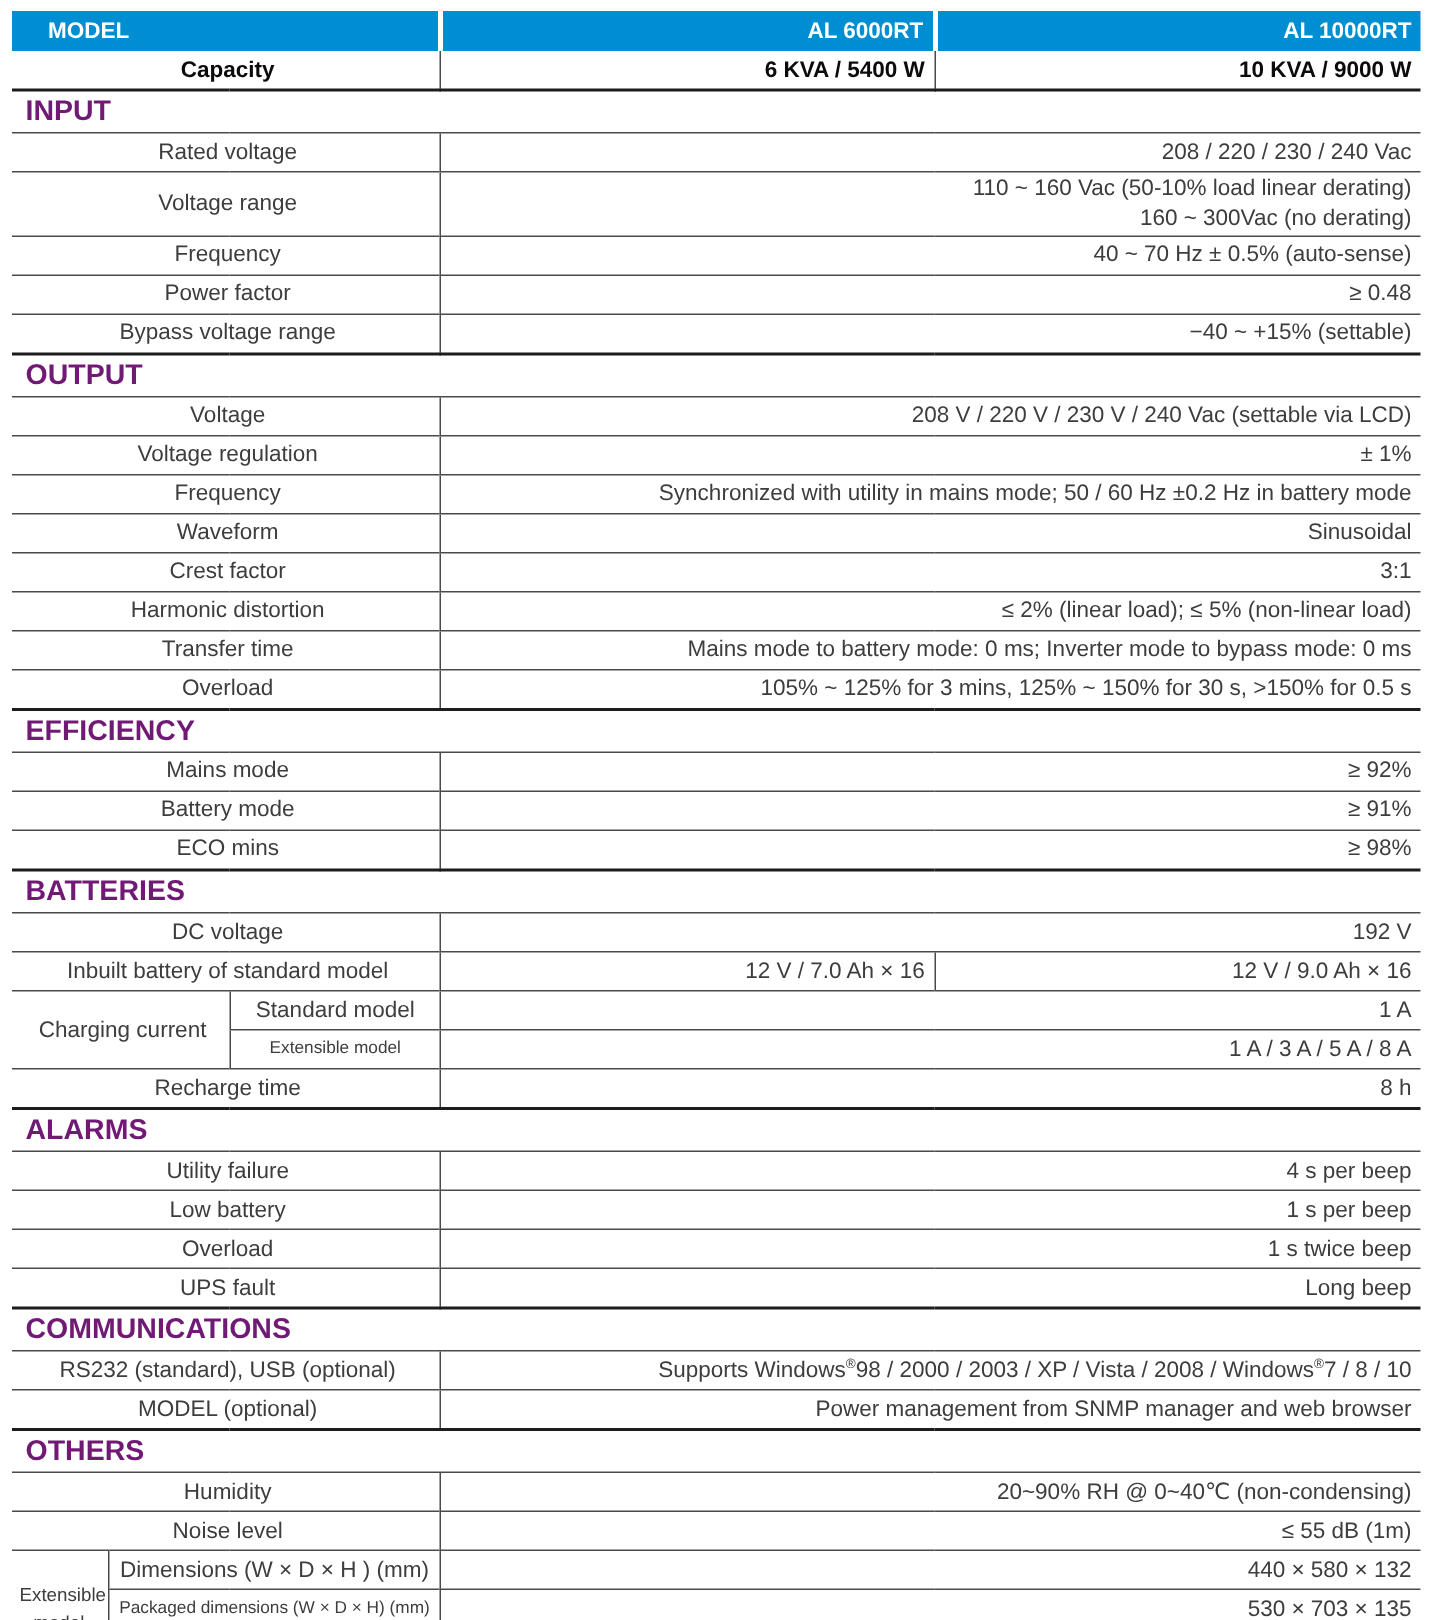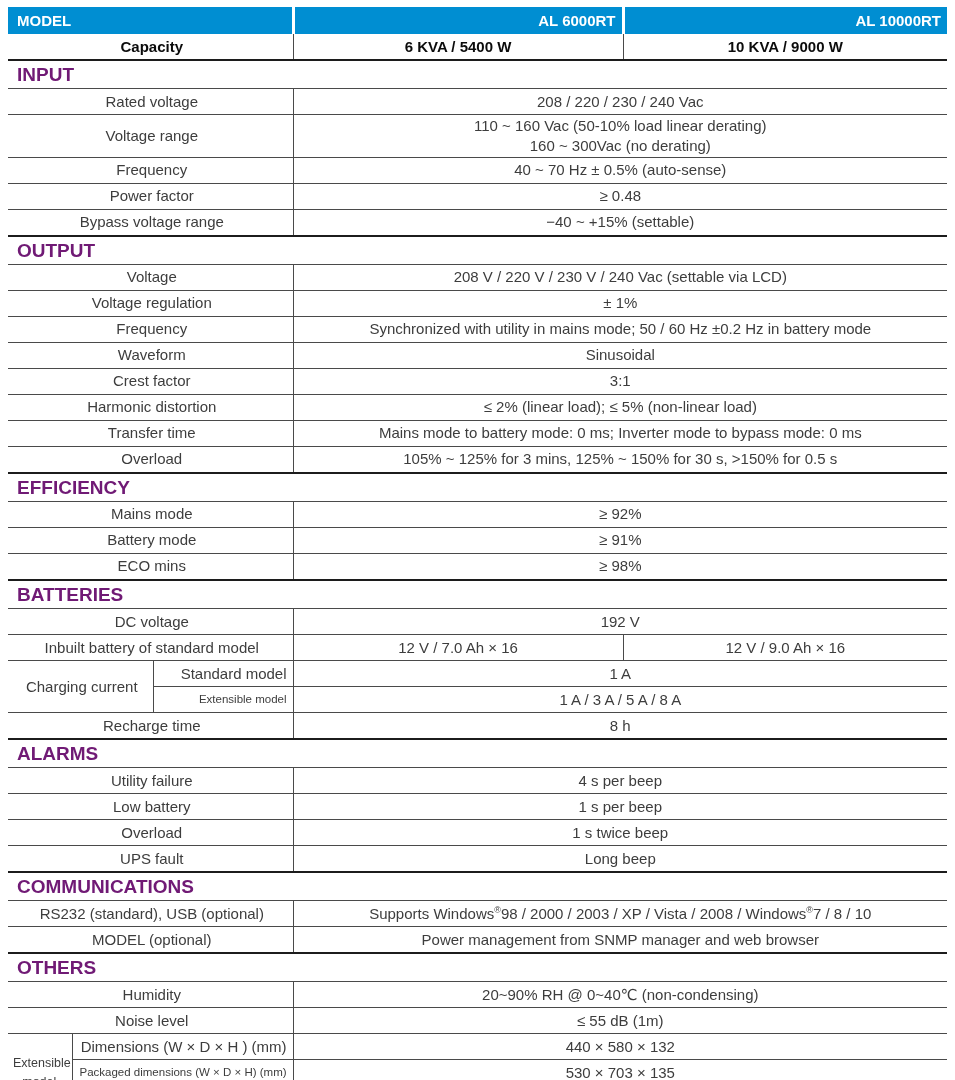--- a/index.html
+++ b/index.html
@@ -33,37 +33,37 @@
   }
   tr.r-header td{
     border-top:none;
     background:var(--hbg);
     color:#FFFFFF;
     font-weight:bold;
     height:25px;
     text-align:right;
     font-size:15px;
   }
-  tr.r-header td.hleft{text-align:left;padding-left:9px;}
+  tr.r-header td.hleft{text-align:left;padding-left:24px;}
   tr.r-header td + td{border-left:3px solid #FFFFFF;}
   tr.r-first td{border-top:none;}
   tr.r-bold td{font-weight:bold;color:#0B0B0B;}
   tr.r-section td{
     border-top:2px solid var(--thick);
     font-weight:bold;
     color:#701a75;
     font-size:19px;
     padding-left:9px;
     height:24px;
   }
   td.label{padding-left:9px;text-align:center;}
   td.grouplabel{font-size:12.5px;line-height:1.5;padding-left:5px;}
-  td.sublabel{padding-left:7px;text-align:right;}
+  td.sublabel{padding-left:7px;text-align:center;}
   td.sublabel.small{font-size:11.5px;white-space:nowrap;}
-  td.val{text-align:center;}
+  td.val{text-align:right;}
   .vl{border-left:1px solid var(--thin);}
   sup{font-size:9px;line-height:0;vertical-align:super;}
 </style>
 </head>
 <body>
 
 <div class="page">
   <table class="spec">
     <colgroup>
       <col style="width:64px">

